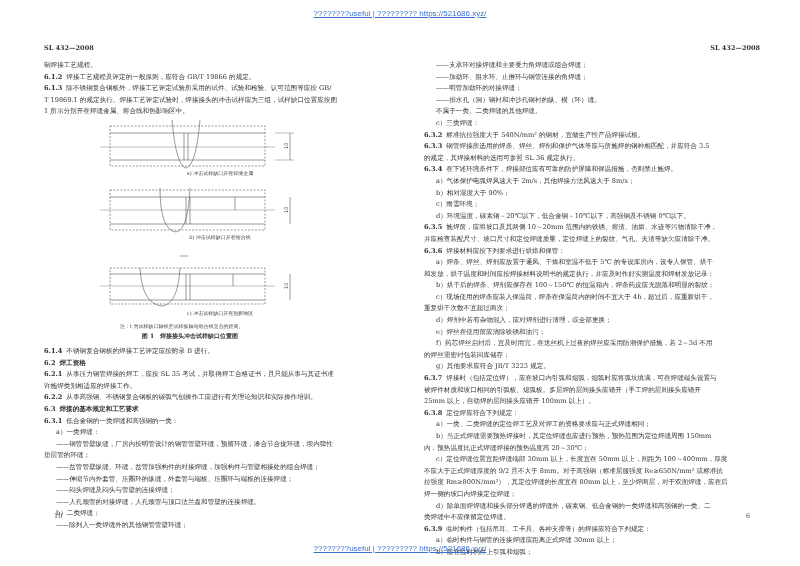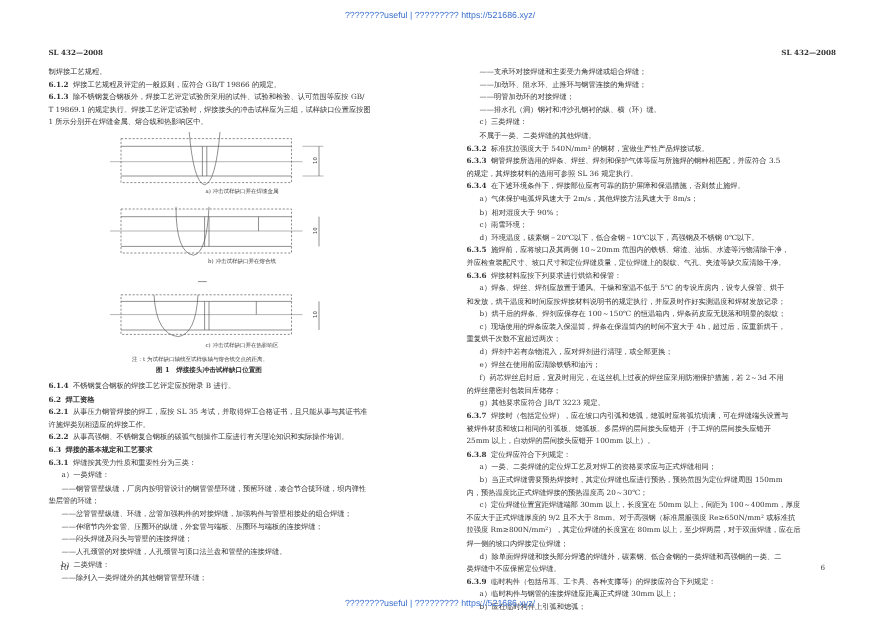--- a/index.html
+++ b/index.html
@@ -2,21 +2,21 @@
 <html><head>
 <meta charset="utf-8">
 <style>
   html, body { margin: 0; padding: 0; }
   body {
     width: 800px; height: 566px; background: #ffffff; position: relative; overflow: hidden;
     font-family: "DejaVu Serif", "Liberation Serif", serif; color: #222;
   }
   .watermark {
     position: absolute; left: 0; width: 800px; text-align: center;
-    font-family: "Liberation Sans", sans-serif; font-size: 8px; color: #3a6fcf;
+    font-family: "Liberation Sans", sans-serif; font-size: 8px; color: #3a6fcf; text-decoration: underline;
   }
   .wm-top { top: 9px; }
   .wm-bottom { top: 544px; }
   .page { position: absolute; top: 0; height: 492px; }
   .page-left { left: 0; width: 400px; }
   .page-right { left: 400px; width: 400px; }
   .running-head {
     position: absolute; top: 44px; font-size: 6.5px; font-weight: bold; color: #333;
   }
   .page-left .running-head { left: 44px; }
@@ -102,21 +102,21 @@
   <div class="fig-note">注：t 为试样缺口轴线至试样纵轴与熔合线交点的距离。</div>
   <div class="fig-title">图 1　焊接接头冲击试样缺口位置图</div>
 
   <div class="text" style="top:346px;">
     <p class="p"><span class="num">6.1.4</span><span>不锈钢复合钢板的焊接工艺评定应按附录 B 进行。</span></p>
     <p class="p h"><span class="num">6.2</span><span>焊工资格</span></p>
     <p class="p"><span class="num">6.2.1</span><span>从事压力钢管焊接的焊工，应按 SL 35 考试，并取得焊工合格证书，且只能从事与其证书准</span></p>
     <p class="p"><span>许施焊类别相适应的焊接工作。</span></p>
     <p class="p"><span class="num">6.2.2</span><span>从事高强钢、不锈钢复合钢板的碳弧气刨操作工应进行有关理论知识和实际操作培训。</span></p>
     <p class="p h"><span class="num">6.3</span><span>焊接的基本规定和工艺要求</span></p>
-    <p class="p"><span class="num">6.3.1</span><span>焊缝按其受力性质和重要性分为三类：</span></p>
+    <p class="p"><span class="num">6.3.1</span><span>低合金钢的一类焊缝和高强钢的一类：</span></p>
     <p class="p indent1"><span>a）一类焊缝：</span></p>
     <p class="p indent2"><span>——钢管管壁纵缝，厂房内按明管设计的钢管管壁环缝，预留环缝，凑合节合拢环缝，坝内弹性</span></p>
     <p class="p"><span>垫层管的环缝；</span></p>
     <p class="p indent2"><span>——岔管管壁纵缝、环缝，岔管加强构件的对接焊缝，加强构件与管壁相接处的组合焊缝；</span></p>
     <p class="p indent2"><span>——伸缩节内外套管、压圈环的纵缝，外套管与端板、压圈环与端板的连接焊缝；</span></p>
     <p class="p indent2"><span>——闷头焊缝及闷头与管壁的连接焊缝；</span></p>
     <p class="p indent2"><span>——人孔颈管的对接焊缝，人孔颈管与顶口法兰盘和管壁的连接焊缝。</span></p>
     <p class="p indent1"><span>b）二类焊缝：</span></p>
     <p class="p indent2"><span>——除列入一类焊缝外的其他钢管管壁环缝；</span></p>
   </div>
@@ -126,22 +126,22 @@
 
 <div class="page page-right">
   <div class="running-head">SL 432—2008</div>
 </div>
 
 <div class="text" style="top:60px; left:424px; width:318px;" id="right-text">
     <p class="p indent1"><span>——支承环对接焊缝和主要受力角焊缝或组合焊缝；</span></p>
     <p class="p indent1"><span>——加劲环、阻水环、止推环与钢管连接的角焊缝；</span></p>
     <p class="p indent1"><span>——明管加劲环的对接焊缝；</span></p>
     <p class="p indent1"><span>——排水孔（洞）钢衬和冲沙孔钢衬的纵、横（环）缝。</span></p>
+    <p class="p indent1"><span>不属于一类、二类焊缝的其他焊缝。</span></p>
     <p class="p indent1"><span>c）三类焊缝：</span></p>
-    <p class="p indent1"><span>不属于一类、二类焊缝的其他焊缝。</span></p>
     <p class="p"><span class="num">6.3.2</span><span>标准抗拉强度大于 540N/mm² 的钢材，宜做生产性产品焊接试板。</span></p>
     <p class="p"><span class="num">6.3.3</span><span>钢管焊接所选用的焊条、焊丝、焊剂和保护气体等应与所施焊的钢种相匹配，并应符合 3.5</span></p>
     <p class="p"><span>的规定，其焊接材料的选用可参照 SL 36 规定执行。</span></p>
     <p class="p"><span class="num">6.3.4</span><span>在下述环境条件下，焊接部位应有可靠的防护屏障和保温措施，否则禁止施焊。</span></p>
     <p class="p indent1"><span>a）气体保护电弧焊风速大于 2m/s，其他焊接方法风速大于 8m/s；</span></p>
     <p class="p indent1"><span>b）相对湿度大于 90%；</span></p>
     <p class="p indent1"><span>c）雨雪环境；</span></p>
     <p class="p indent1"><span>d）环境温度，碳素钢－20℃以下，低合金钢－10℃以下，高强钢及不锈钢 0℃以下。</span></p>
     <p class="p"><span class="num">6.3.5</span><span>施焊前，应将坡口及其两侧 10～20mm 范围内的铁锈、熔渣、油垢、水迹等污物清除干净，</span></p>
     <p class="p"><span>并应检查装配尺寸、坡口尺寸和定位焊缝质量，定位焊缝上的裂纹、气孔、夹渣等缺欠应清除干净。</span></p>

